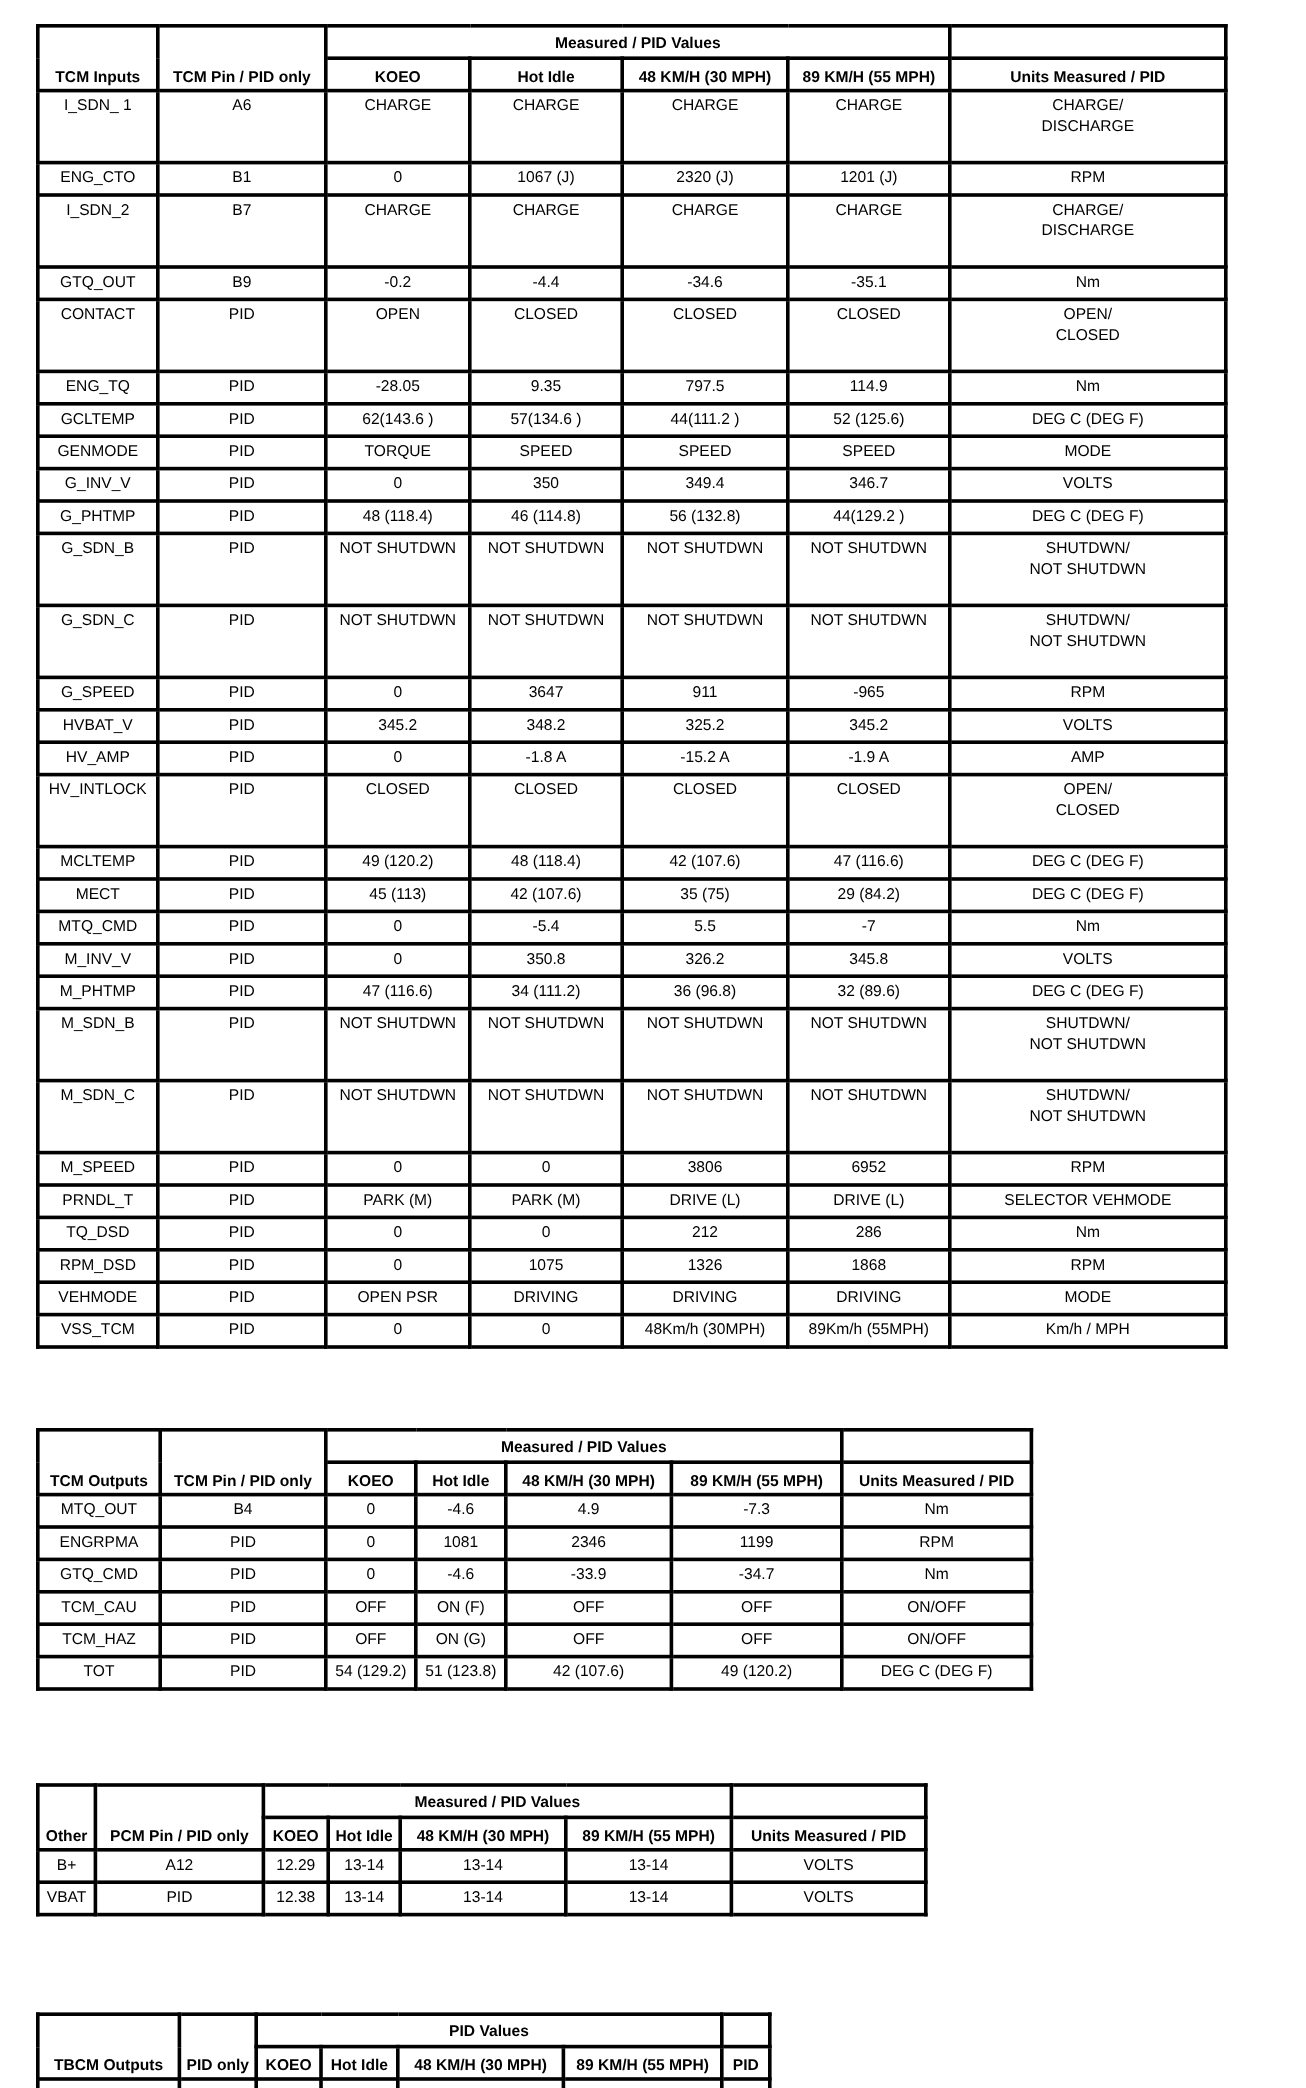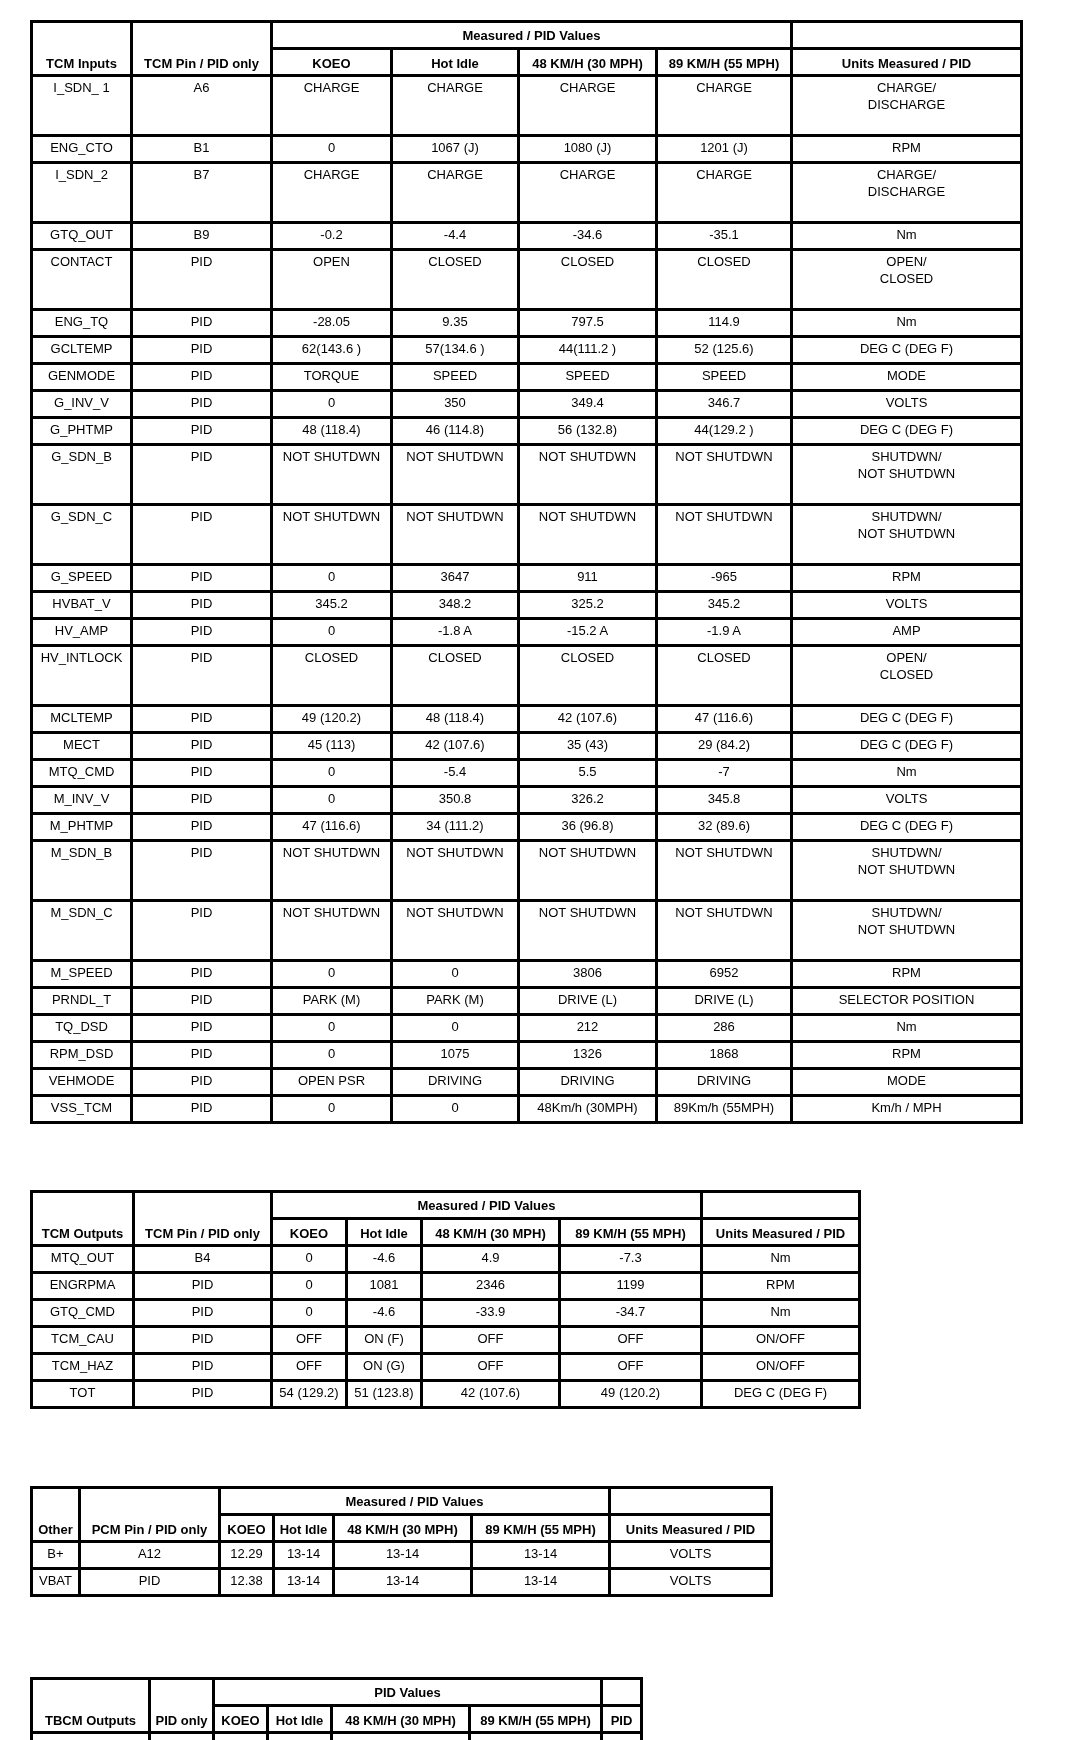--- a/index.html
+++ b/index.html
@@ -84,21 +84,21 @@
           <td>CHARGE</td>
           <td>CHARGE</td>
           <td>CHARGE/
 DISCHARGE</td>
         </tr>
         <tr>
           <td>ENG_CTO</td>
           <td>B1</td>
           <td>0</td>
           <td>1067 (J)</td>
-          <td>1080 (J)</td>
+          <td>2320 (J)</td>
           <td>1201 (J)</td>
           <td>RPM</td>
         </tr>
         <tr class="tall">
           <td>I_SDN_2</td>
           <td>B7</td>
           <td>CHARGE</td>
           <td>CHARGE</td>
           <td>CHARGE</td>
           <td>CHARGE</td>
@@ -233,21 +233,21 @@
           <td>48 (118.4)</td>
           <td>42 (107.6)</td>
           <td>47 (116.6)</td>
           <td>DEG C (DEG F)</td>
         </tr>
         <tr>
           <td>MECT</td>
           <td>PID</td>
           <td>45 (113)</td>
           <td>42 (107.6)</td>
-          <td>35 (43)</td>
+          <td>35 (75)</td>
           <td>29 (84.2)</td>
           <td>DEG C (DEG F)</td>
         </tr>
         <tr>
           <td>MTQ_CMD</td>
           <td>PID</td>
           <td>0</td>
           <td>-5.4</td>
           <td>5.5</td>
           <td>-7</td>
@@ -300,21 +300,21 @@
           <td>6952</td>
           <td>RPM</td>
         </tr>
         <tr>
           <td>PRNDL_T</td>
           <td>PID</td>
           <td>PARK (M)</td>
           <td>PARK (M)</td>
           <td>DRIVE (L)</td>
           <td>DRIVE (L)</td>
-          <td>SELECTOR POSITION</td>
+          <td>SELECTOR VEHMODE</td>
         </tr>
         <tr>
           <td>TQ_DSD</td>
           <td>PID</td>
           <td>0</td>
           <td>0</td>
           <td>212</td>
           <td>286</td>
           <td>Nm</td>
         </tr>

